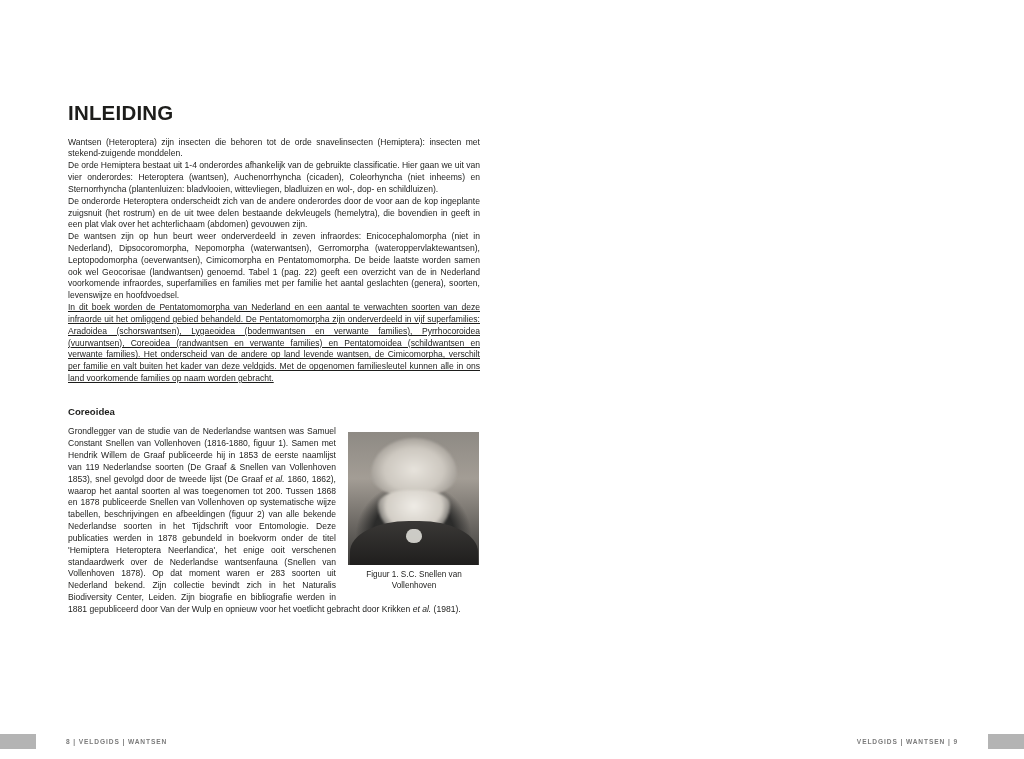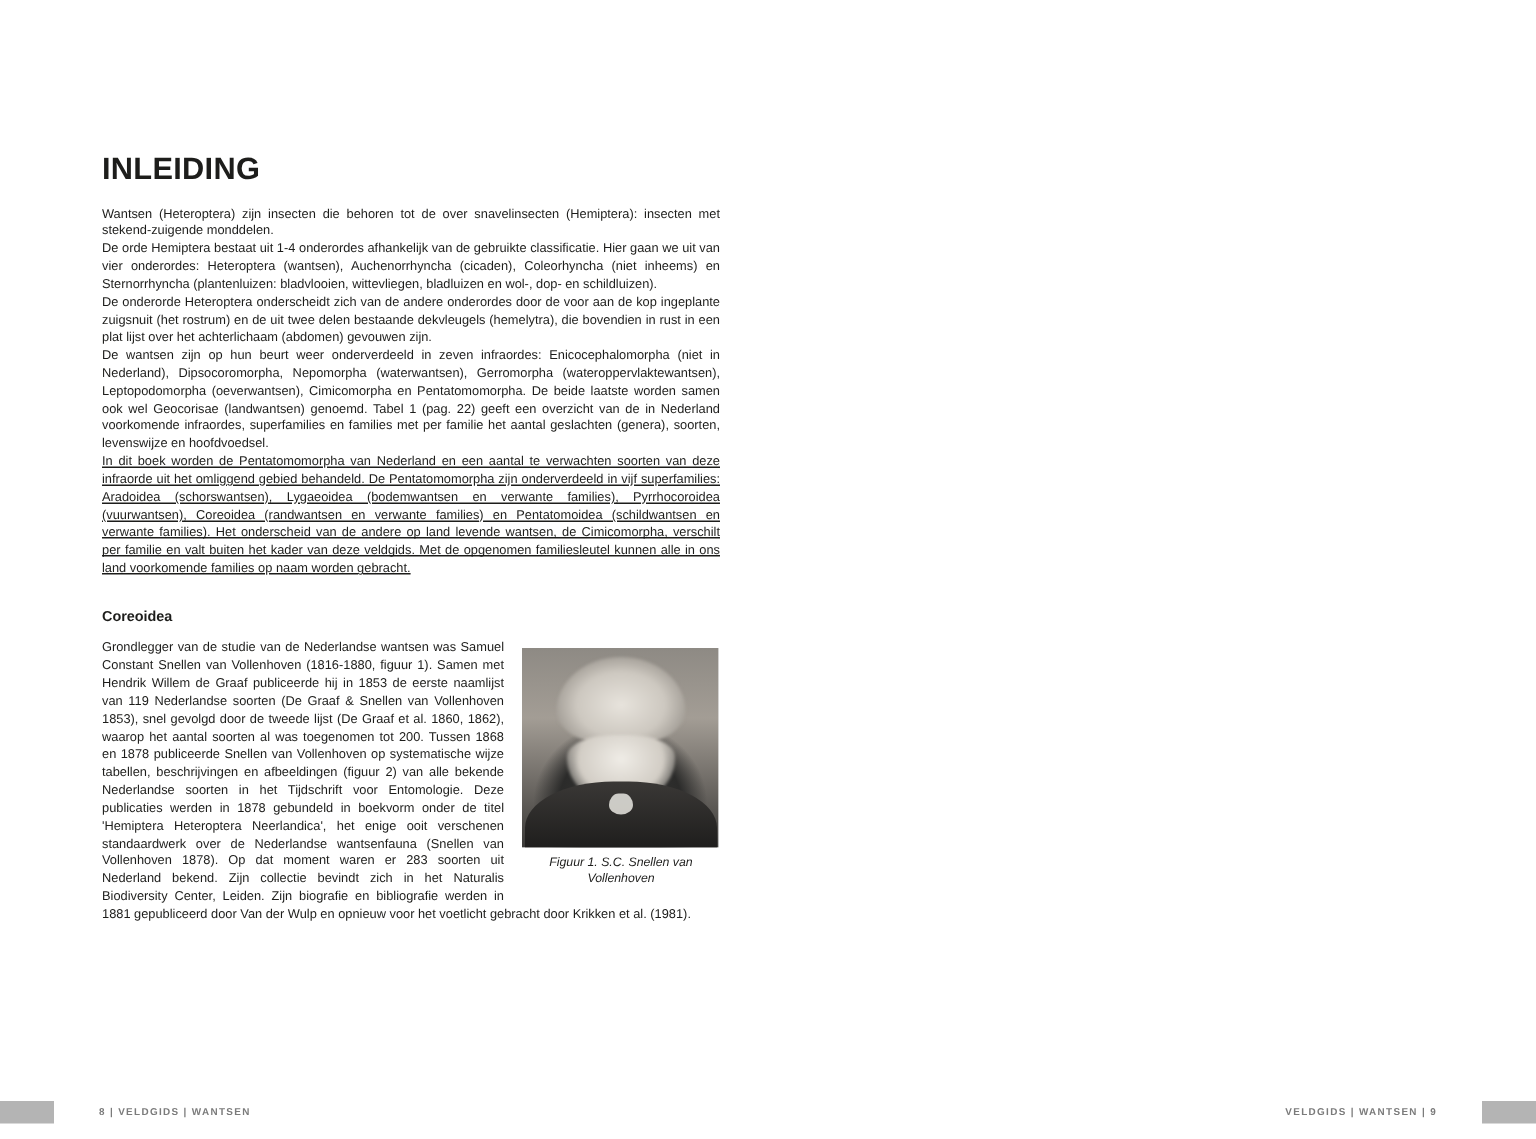--- a/index.html
+++ b/index.html
@@ -55,21 +55,21 @@
   }
   p.body {
     font-size: 8.55px;
     line-height: 1.385;
     text-align: justify;
     margin: 0;
     hyphens: none;
   }
   p.body + p.body { margin-top: 0; }
   p.body.gap { margin-top: 10px; text-decoration: underline; }
-  .ital { }
+  .ital { font-style: italic; }
 
   
   #left-column {
     position: absolute;
     left: 68px;
     top: 62px;
     width: 412px;
     margin-top: 40px;
   }
   #intro-block { margin-bottom: 0; }
@@ -77,21 +77,20 @@
   #research-heading-block { margin-top: 22px; }
 
   #historie-text-wrap {
     position: relative;
   }
   
   .figure-float-right {
     float: right;
     margin: 6px 0 2px 12px;
     width: 132px;
-    font-style: italic;
   }
 
   
   .photo {
     display: block;
     background: #cfcfcf;
     position: relative;
     overflow: hidden;
   }
   .photo-inner { position: absolute; inset: 0; }
@@ -180,23 +179,23 @@
 
 <div class="spread">
 
   <div class="page page-left">
 
     <div id="left-column">
 
       <h1 class="section-title">INLEIDING</h1>
 
       <div id="intro-block">
-        <p class="body">Wantsen (Heteroptera) zijn insecten die behoren tot de over snavelinsecten (Hemiptera): insecten met stekend-zuigende monddelen.</p>
+        <p class="body">Wantsen (Heteroptera) zijn insecten die behoren tot de orde snavelinsecten (Hemiptera): insecten met stekend-zuigende monddelen.</p>
         <p class="body">De orde Hemiptera bestaat uit 1-4 onderordes afhankelijk van de gebruikte classificatie. Hier gaan we uit van vier onderordes: Heteroptera (wantsen), Auchenorrhyncha (cicaden), Coleorhyncha (niet inheems) en Sternorrhyncha (plantenluizen: bladvlooien, wittevliegen, bladluizen en wol-, dop- en schildluizen).</p>
-        <p class="body">De onderorde Heteroptera onderscheidt zich van de andere onderordes door de voor aan de kop ingeplante zuigsnuit (het rostrum) en de uit twee delen bestaande dekvleugels (hemelytra), die bovendien in rust in een plat lijst over het achterlichaam (abdomen) gevouwen zijn.</p>
+        <p class="body">De onderorde Heteroptera onderscheidt zich van de andere onderordes door de voor aan de kop ingeplante zuigsnuit (het rostrum) en de uit twee delen bestaande dekvleugels (hemelytra), die bovendien in geeft in een plat vlak over het achterlichaam (abdomen) gevouwen zijn.</p>
         <p class="body">De wantsen zijn op hun beurt weer onderverdeeld in zeven infraordes: Enicocephalomorpha (niet in Nederland), Dipsocoromorpha, Nepomorpha (waterwantsen), Gerromorpha (wateroppervlaktewantsen), Leptopodomorpha (oeverwantsen), Cimicomorpha en Pentatomomorpha. De beide laatste worden samen ook wel Geocorisae (landwantsen) genoemd. Tabel 1 (pag. 22) geeft een overzicht van de in Nederland voorkomende infraordes, superfamilies en families met per familie het aantal geslachten (genera), soorten, levenswijze en hoofdvoedsel.</p>
         <p class="body gap">In dit boek worden de Pentatomomorpha van Nederland en een aantal te verwachten soorten van deze infraorde uit het omliggend gebied behandeld. De Pentatomomorpha zijn onderverdeeld in vijf superfamilies: Aradoidea (schorswantsen), Lygaeoidea (bodemwantsen en verwante families), Pyrrhocoroidea (vuurwantsen), Coreoidea (randwantsen en verwante families) en Pentatomoidea (schildwantsen en verwante families). Het onderscheid van de andere op land levende wantsen, de Cimicomorpha, verschilt per familie en valt buiten het kader van deze veldgids. Met de opgenomen familiesleutel kunnen alle in ons land voorkomende families op naam worden gebracht.</p>
       </div>
 
       <div id="research-heading-block">
         <h3 class="sub-sub-title">Coreoidea</h3>
 
         <div id="historie-text-wrap">
 
           <figure class="figure-float-right">

